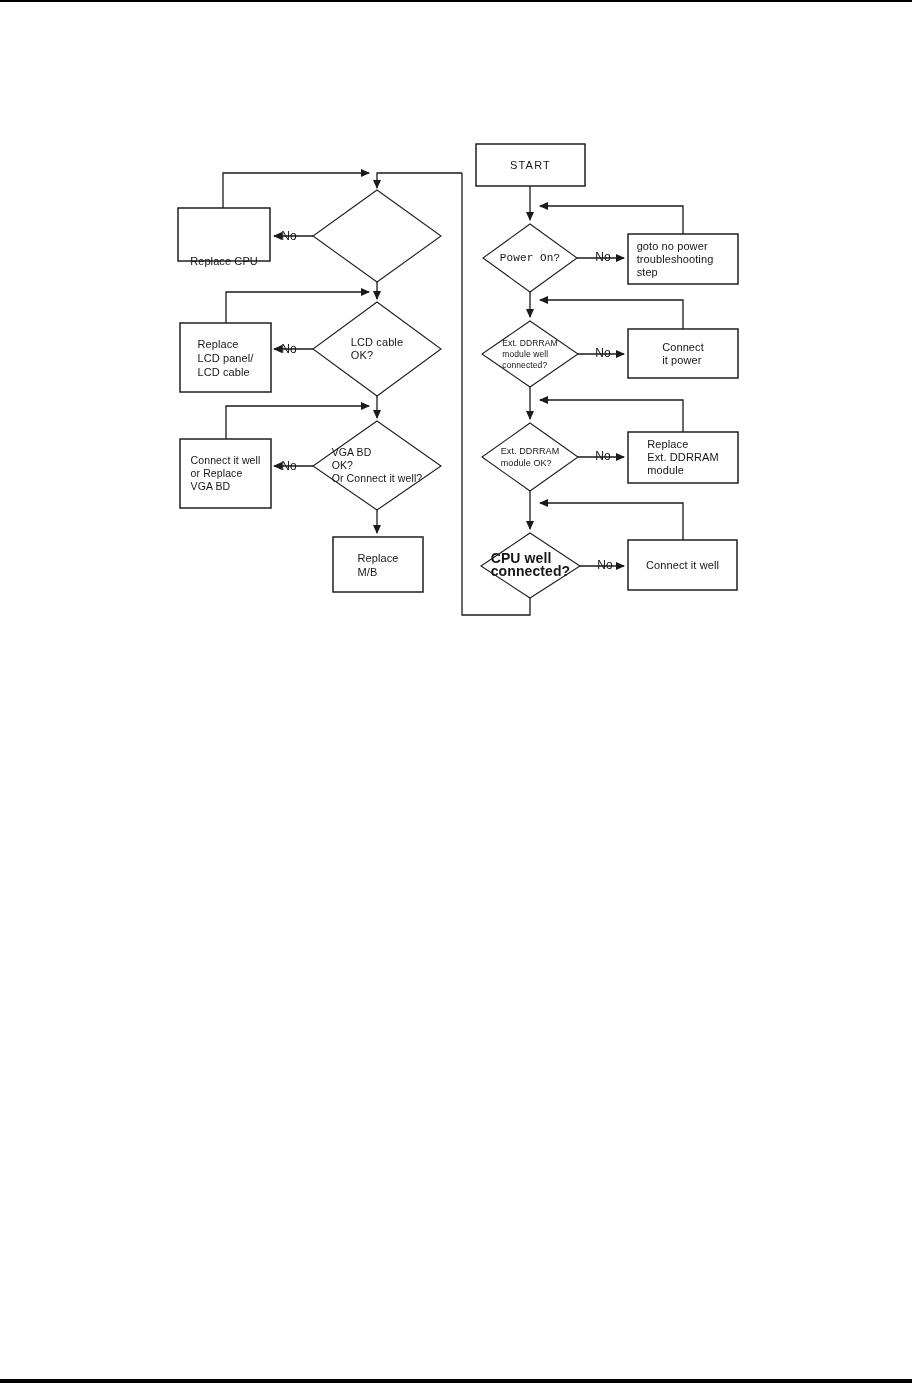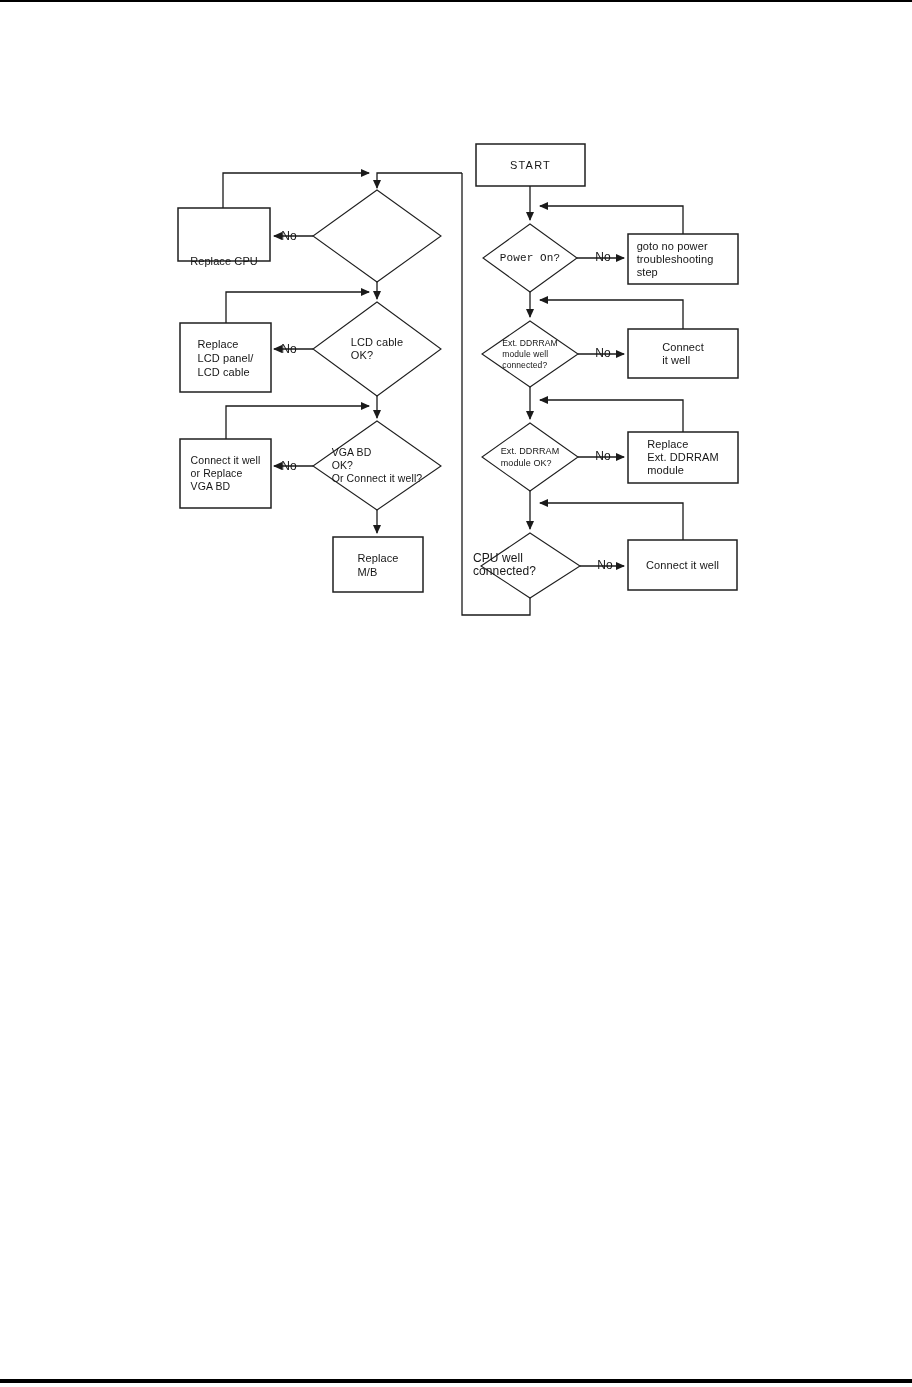--- a/index.html
+++ b/index.html
@@ -88,27 +88,27 @@
 
     <div class="nodetext" style="left:476px;top:144px;width:109px;height:42px;letter-spacing:1.2px;">START</div>
     <div class="nodetext" style="left:483px;top:224px;width:94px;height:68px;font-family:Liberation Mono, monospace;">Power On?</div>
     <div class="nodetext" style="left:628px;top:234px;width:94px;height:50px;line-height:13px;">goto no power
 troubleshooting
 step</div>
     <div class="nodetext" style="left:482px;top:321px;width:96px;height:66px;font-size:8.5px;line-height:11px;">Ext. DDRRAM
 module well
 connected?</div>
     <div class="nodetext" style="left:628px;top:329px;width:110px;height:49px;line-height:13px;">Connect
-it well</div>
+it power</div>
     <div class="nodetext" style="left:482px;top:423px;width:96px;height:68px;font-size:9px;line-height:12px;">Ext. DDRRAM
 module OK?</div>
     <div class="nodetext" style="left:628px;top:432px;width:110px;height:51px;line-height:13px;">Replace
 Ext. DDRRAM
 module</div>
-    <div class="nodetext" style="left:455px;top:533px;width:99px;height:64px;font-size:12px;line-height:13px;">CPU well
+    <div class="nodetext" style="left:481px;top:533px;width:99px;height:64px;font-size:14px;line-height:13px;font-weight:bold;">CPU well
 connected?</div>
     <div class="nodetext" style="left:628px;top:540px;width:109px;height:50px;">Connect it well</div>
 
     <div class="nodetext" style="left:178px;top:208px;width:92px;height:53px;margin-top:27px;">Replace CPU</div>
     <div class="nodetext" style="left:313px;top:302px;width:128px;height:94px;line-height:13px;">LCD cable
 OK?</div>
     <div class="nodetext" style="left:180px;top:323px;width:91px;height:69px;line-height:14px;">Replace
 LCD panel/
 LCD cable</div>
     <div class="nodetext" style="left:307px;top:421px;width:140px;height:89px;font-size:10.5px;line-height:13px;">VGA BD

